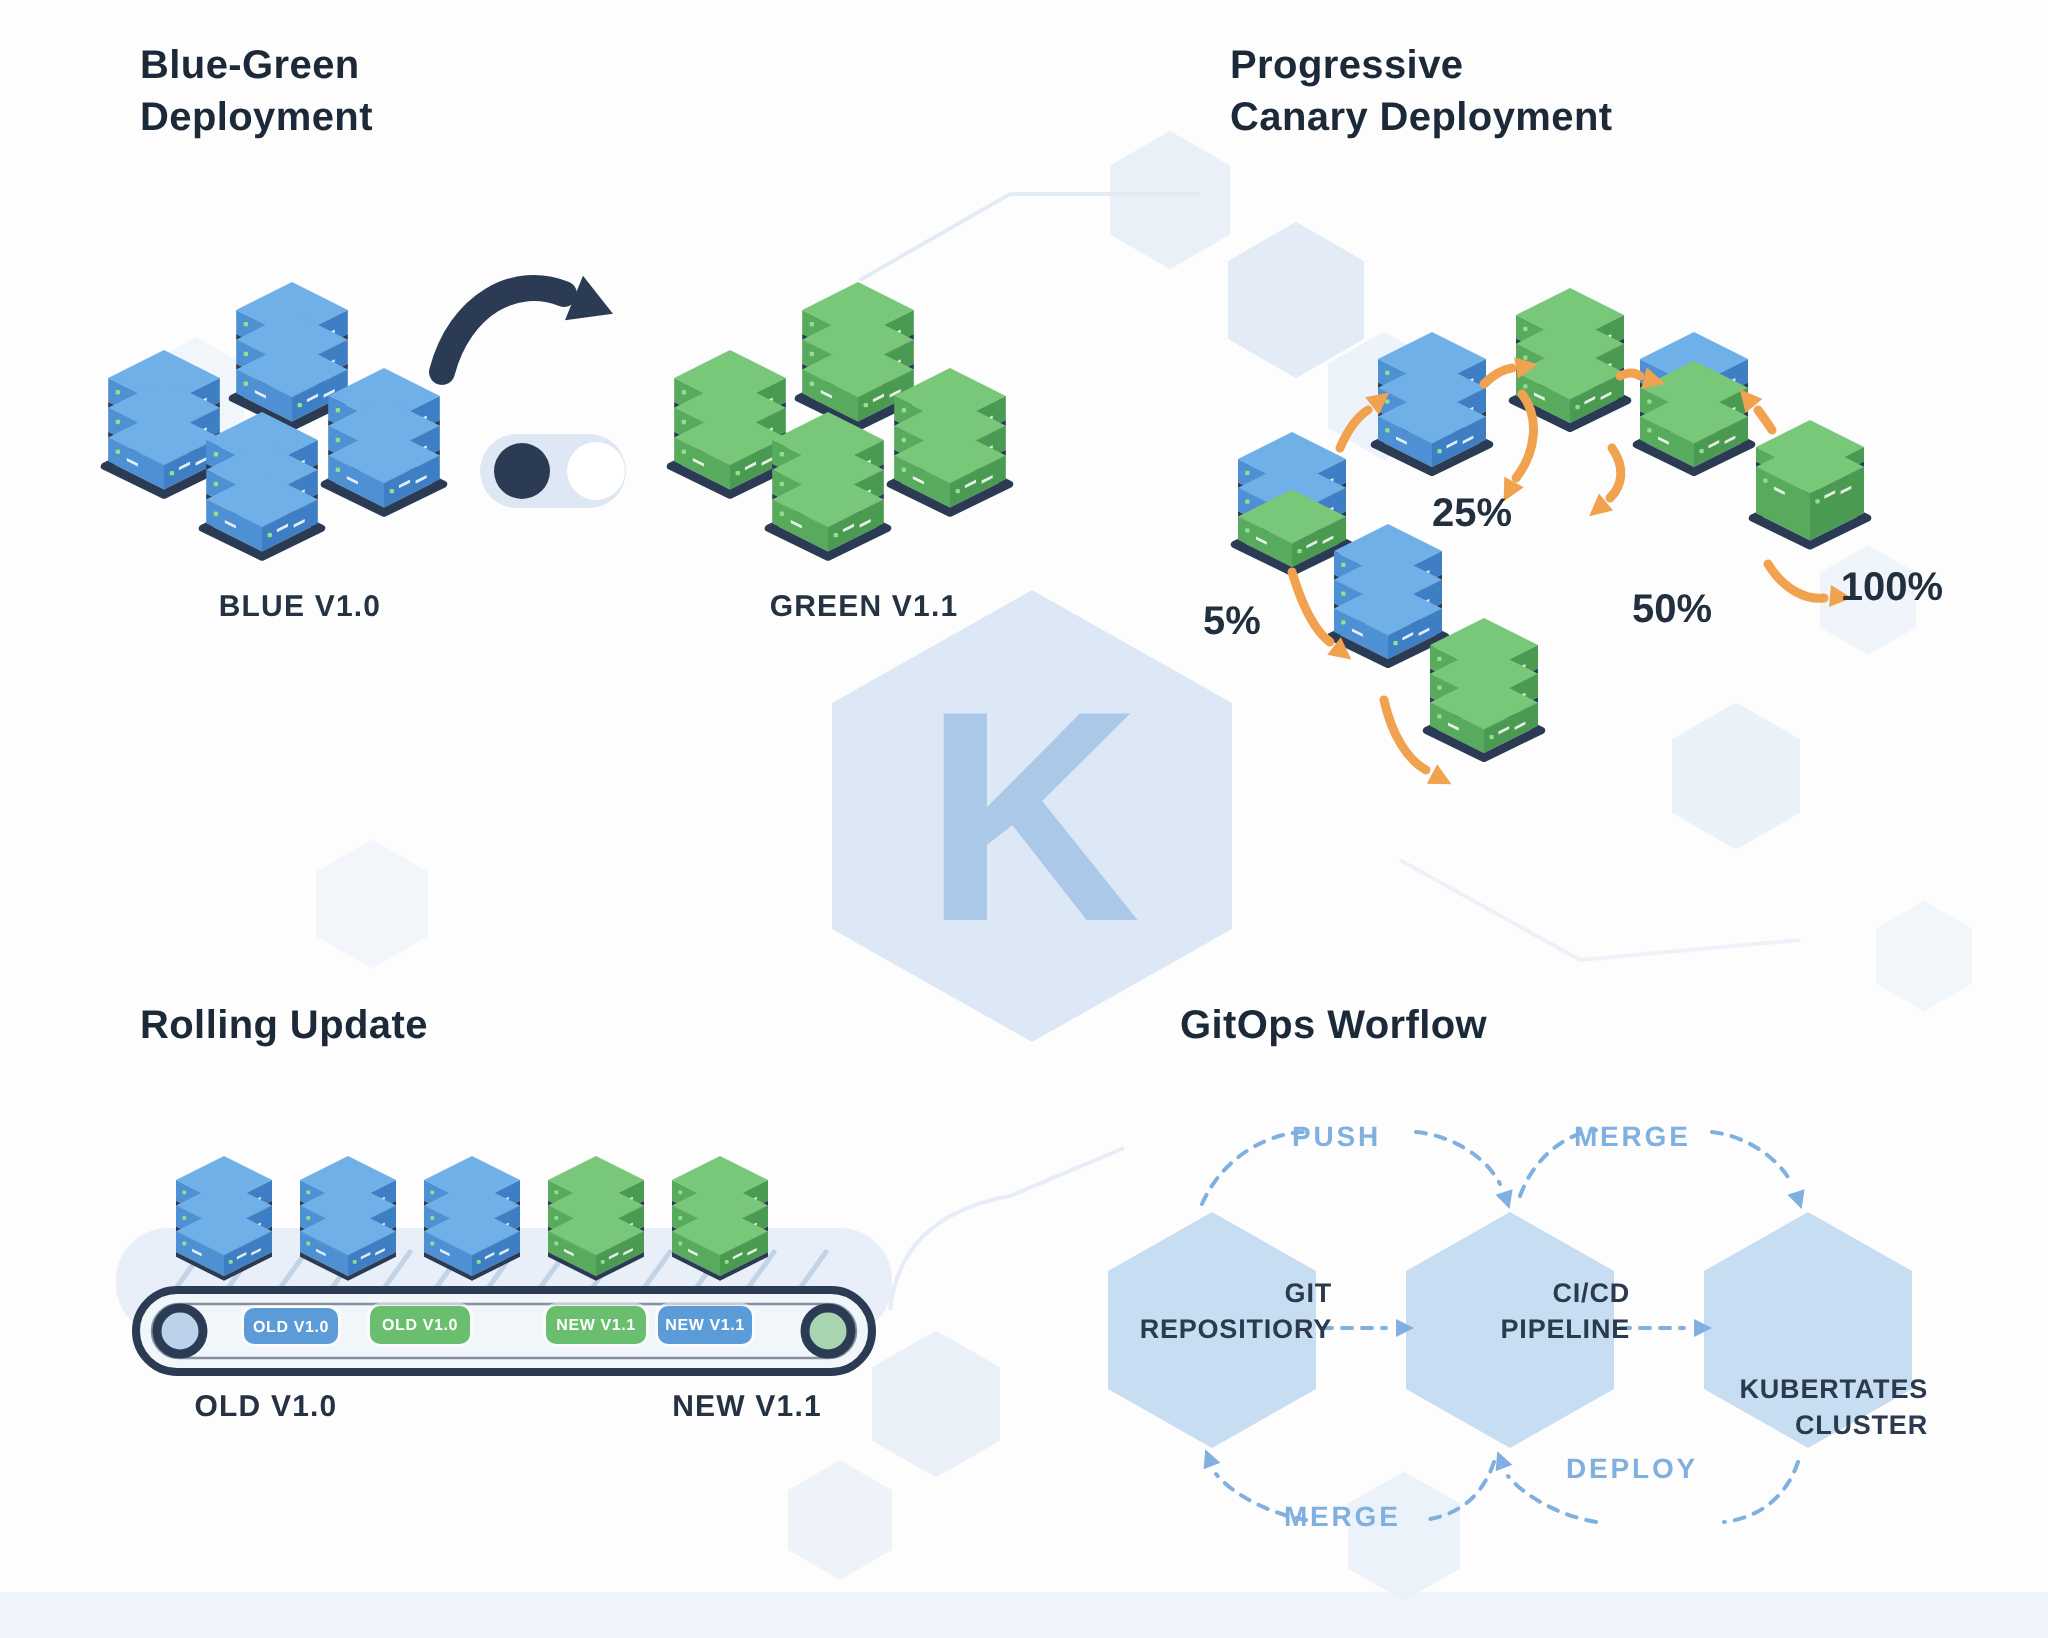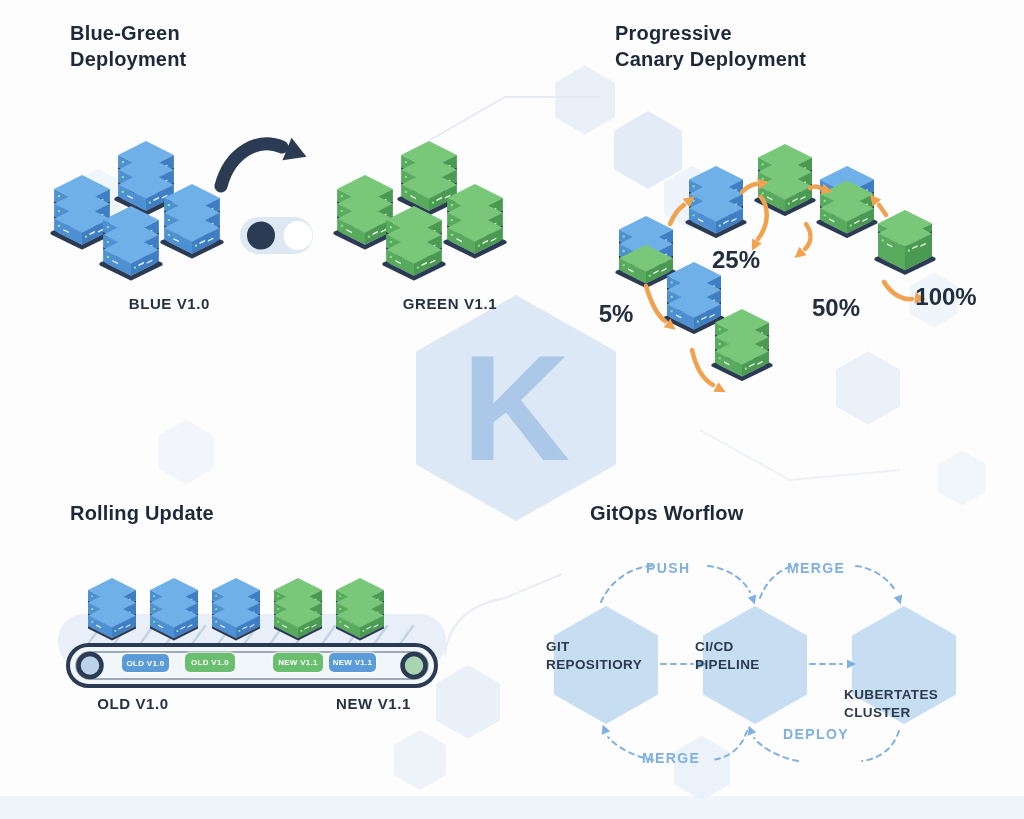--- a/index.html
+++ b/index.html
@@ -12,32 +12,32 @@
   .abs{position:absolute;}
   .title{
     font-size:20px;font-weight:700;color:#1c2938;line-height:1.32;
     letter-spacing:.2px;
   }
   .cluster-label{
     font-size:15px;font-weight:700;color:#243243;letter-spacing:.6px;
     text-align:center;
   }
   .pct{
-    font-size:24px;font-weight:600;color:#222f3f;text-align:center;
+    font-size:20px;font-weight:600;color:#222f3f;text-align:center;
   }
   .badge{
     position:absolute;border-radius:5px;color:#ffffff;font-size:8px;
     font-weight:700;letter-spacing:.3px;display:flex;align-items:center;
     justify-content:center;box-shadow:0 0 0 1.5px rgba(255,255,255,.55);
   }
   .badge-blue{background:#5b9bd8;}
   .badge-green{background:#6abf6e;}
   .hex-label{
     font-size:13.5px;font-weight:700;color:#2b3a4e;letter-spacing:.4px;
-    line-height:1.3;text-align:left;
+    line-height:1.3;text-align:right;
   }
   .arc-label{
     font-size:14px;font-weight:700;color:#7fb0e0;letter-spacing:1.4px;
     text-align:left;
   }
   .k-mark{
     font-size:150px;font-weight:700;color:#abc8e9;text-align:center;
     line-height:150px;
   }
 </style>
@@ -798,22 +798,22 @@
         <polygon points="0,-4.5 9,0 0,4.5" transform="translate(752 734) rotate(-112)" fill="#7fb0e0"></polygon>
       </g>
     </svg>
 
   <div class="abs k-mark" style="left:416px;top:333px;width:200px;height:150px;">K</div>
 
   <div class="abs title" style="left:70px;top:20px;width:300px;">
     <div>Blue-Green</div>
     <div>Deployment</div>
   </div>
-  <div class="abs cluster-label" style="left:90px;top:295px;width:120px;text-align:right;">BLUE V1.0</div>
-  <div class="abs cluster-label" style="left:388px;top:295px;width:124px;">GREEN V1.1</div>
+  <div class="abs cluster-label" style="left:90px;top:295px;width:120px;">BLUE V1.0</div>
+  <div class="abs cluster-label" style="left:370px;top:295px;width:124px;">GREEN V1.1</div>
 
   <div class="abs title" style="left:615px;top:20px;width:420px;">
     <div>Progressive</div>
     <div>Canary Deployment</div>
   </div>
   <div class="abs pct" style="left:592px;top:300px;width:48px;">5%</div>
   <div class="abs pct" style="left:706px;top:246px;width:60px;">25%</div>
   <div class="abs pct" style="left:806px;top:246px;width:60px;margin-top:48px;">50%</div>
   <div class="abs pct" style="left:910px;top:283px;width:72px;">100%</div>
 

